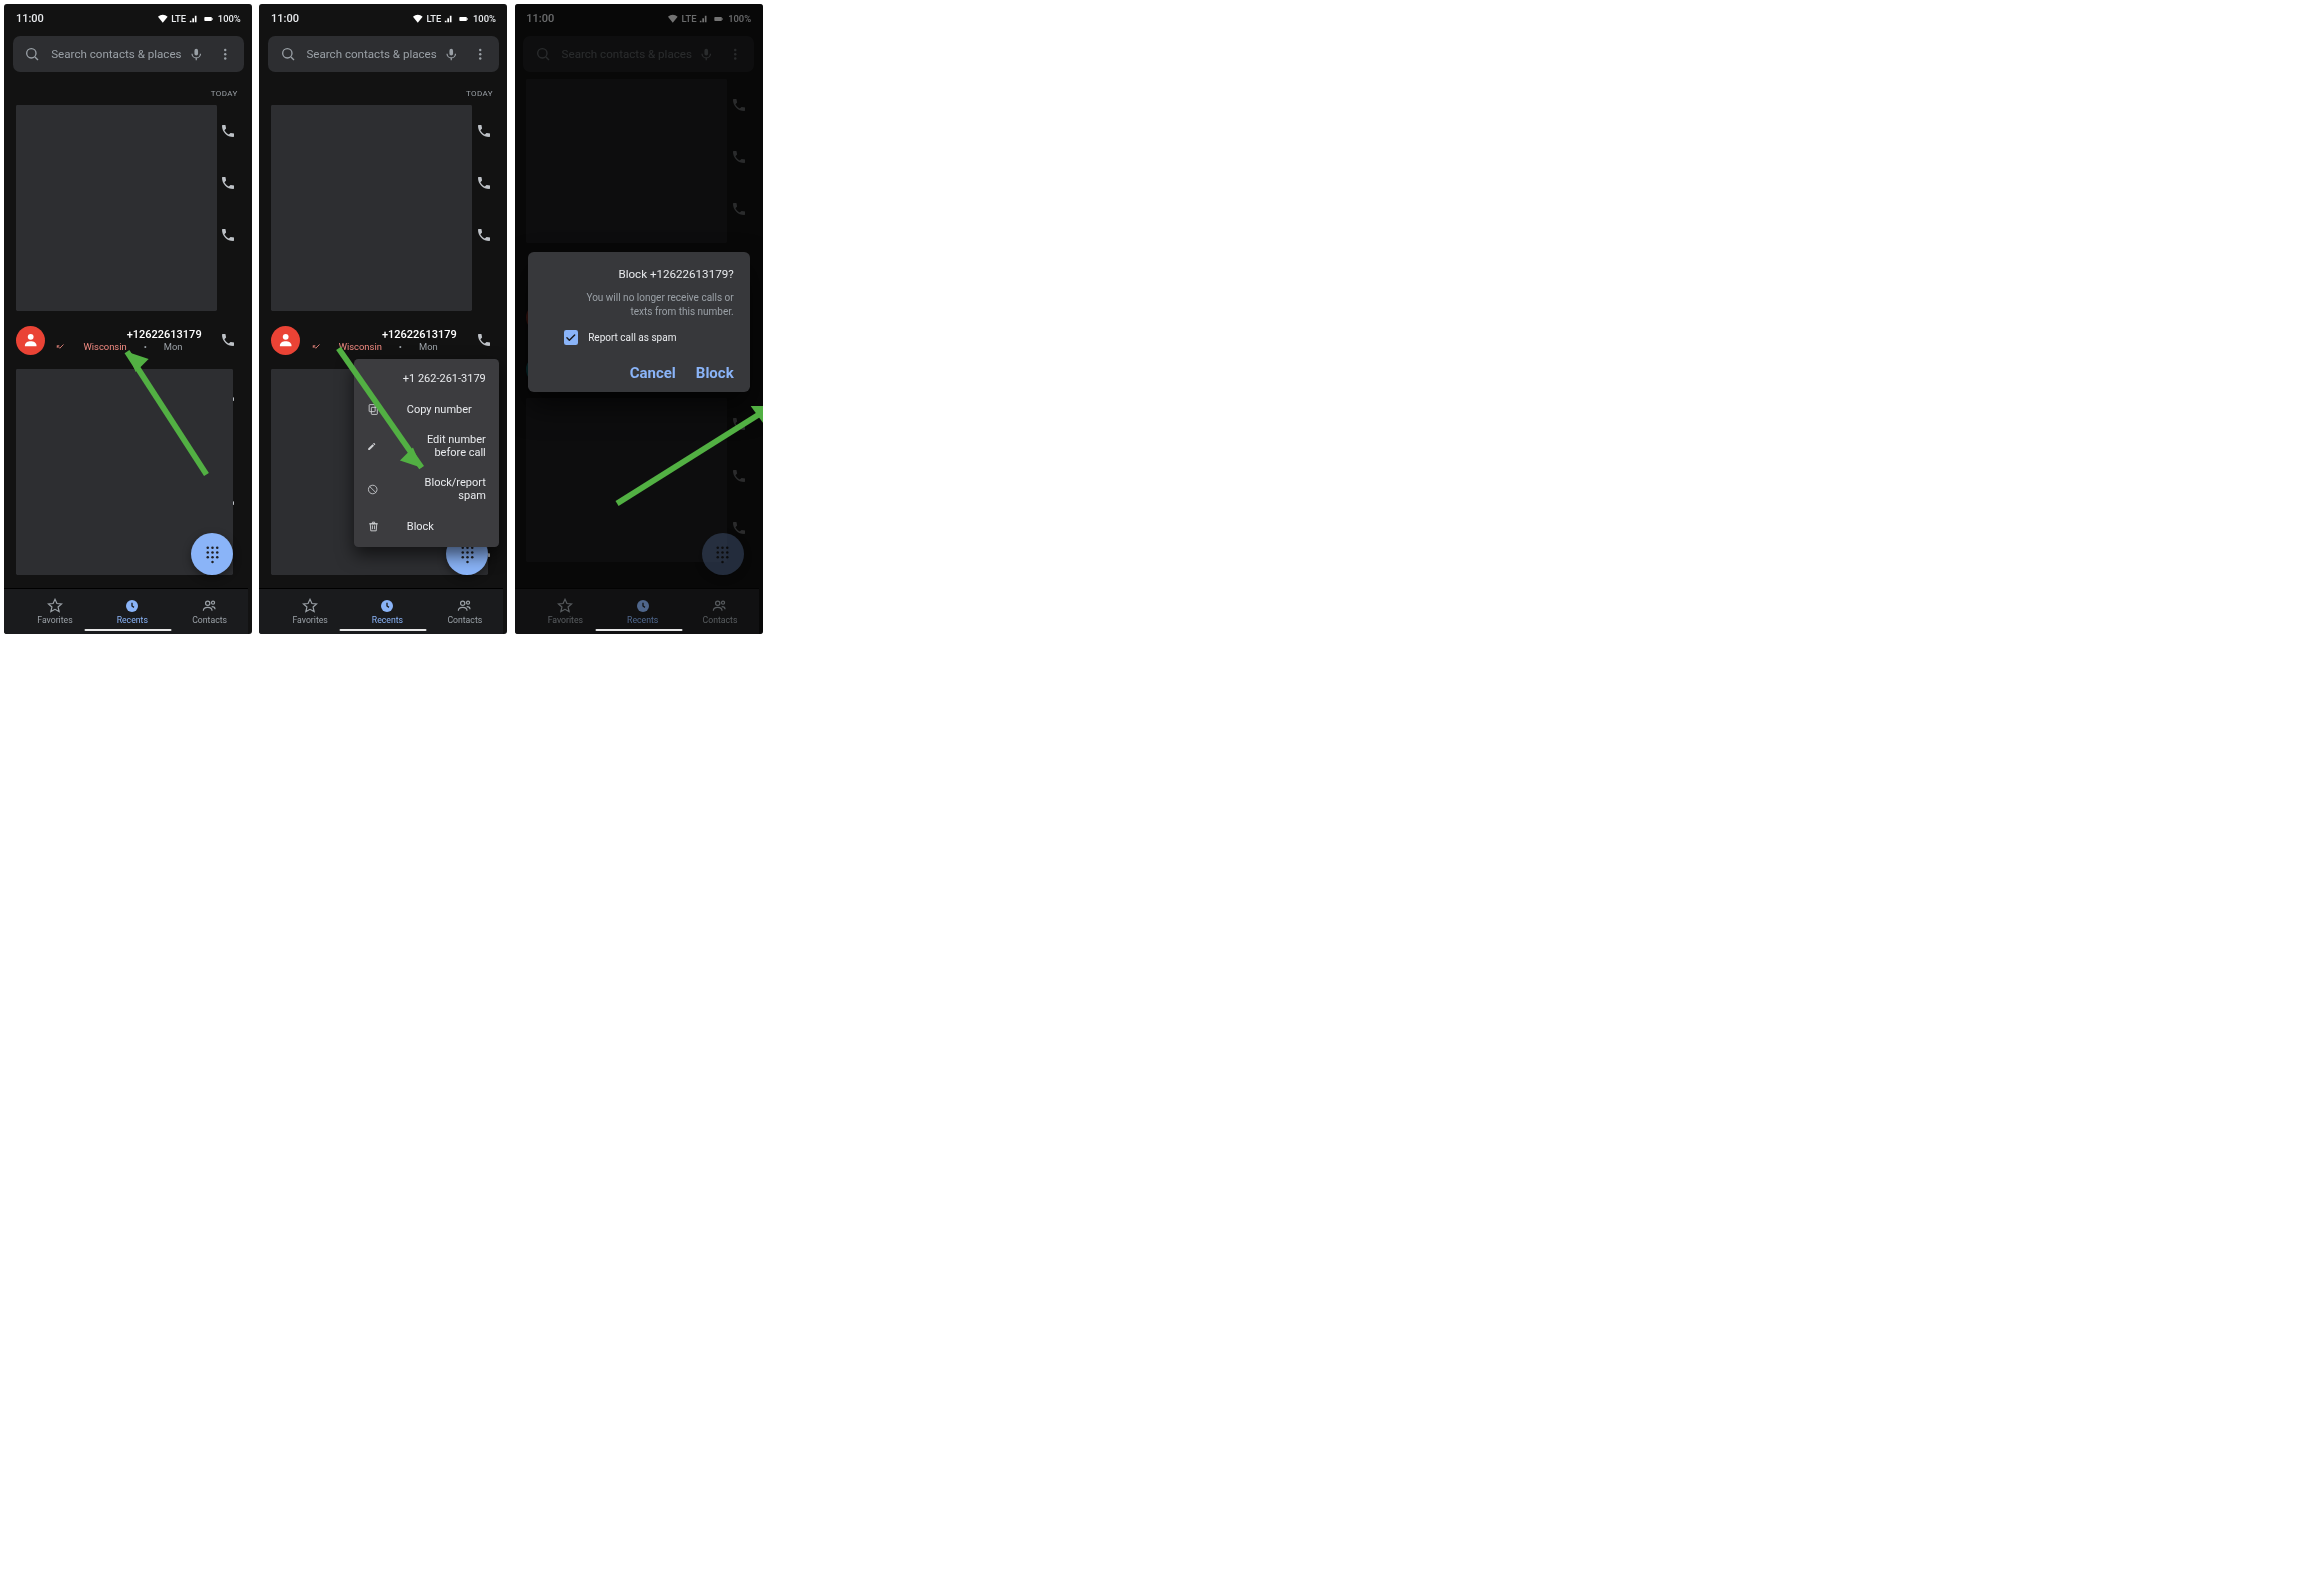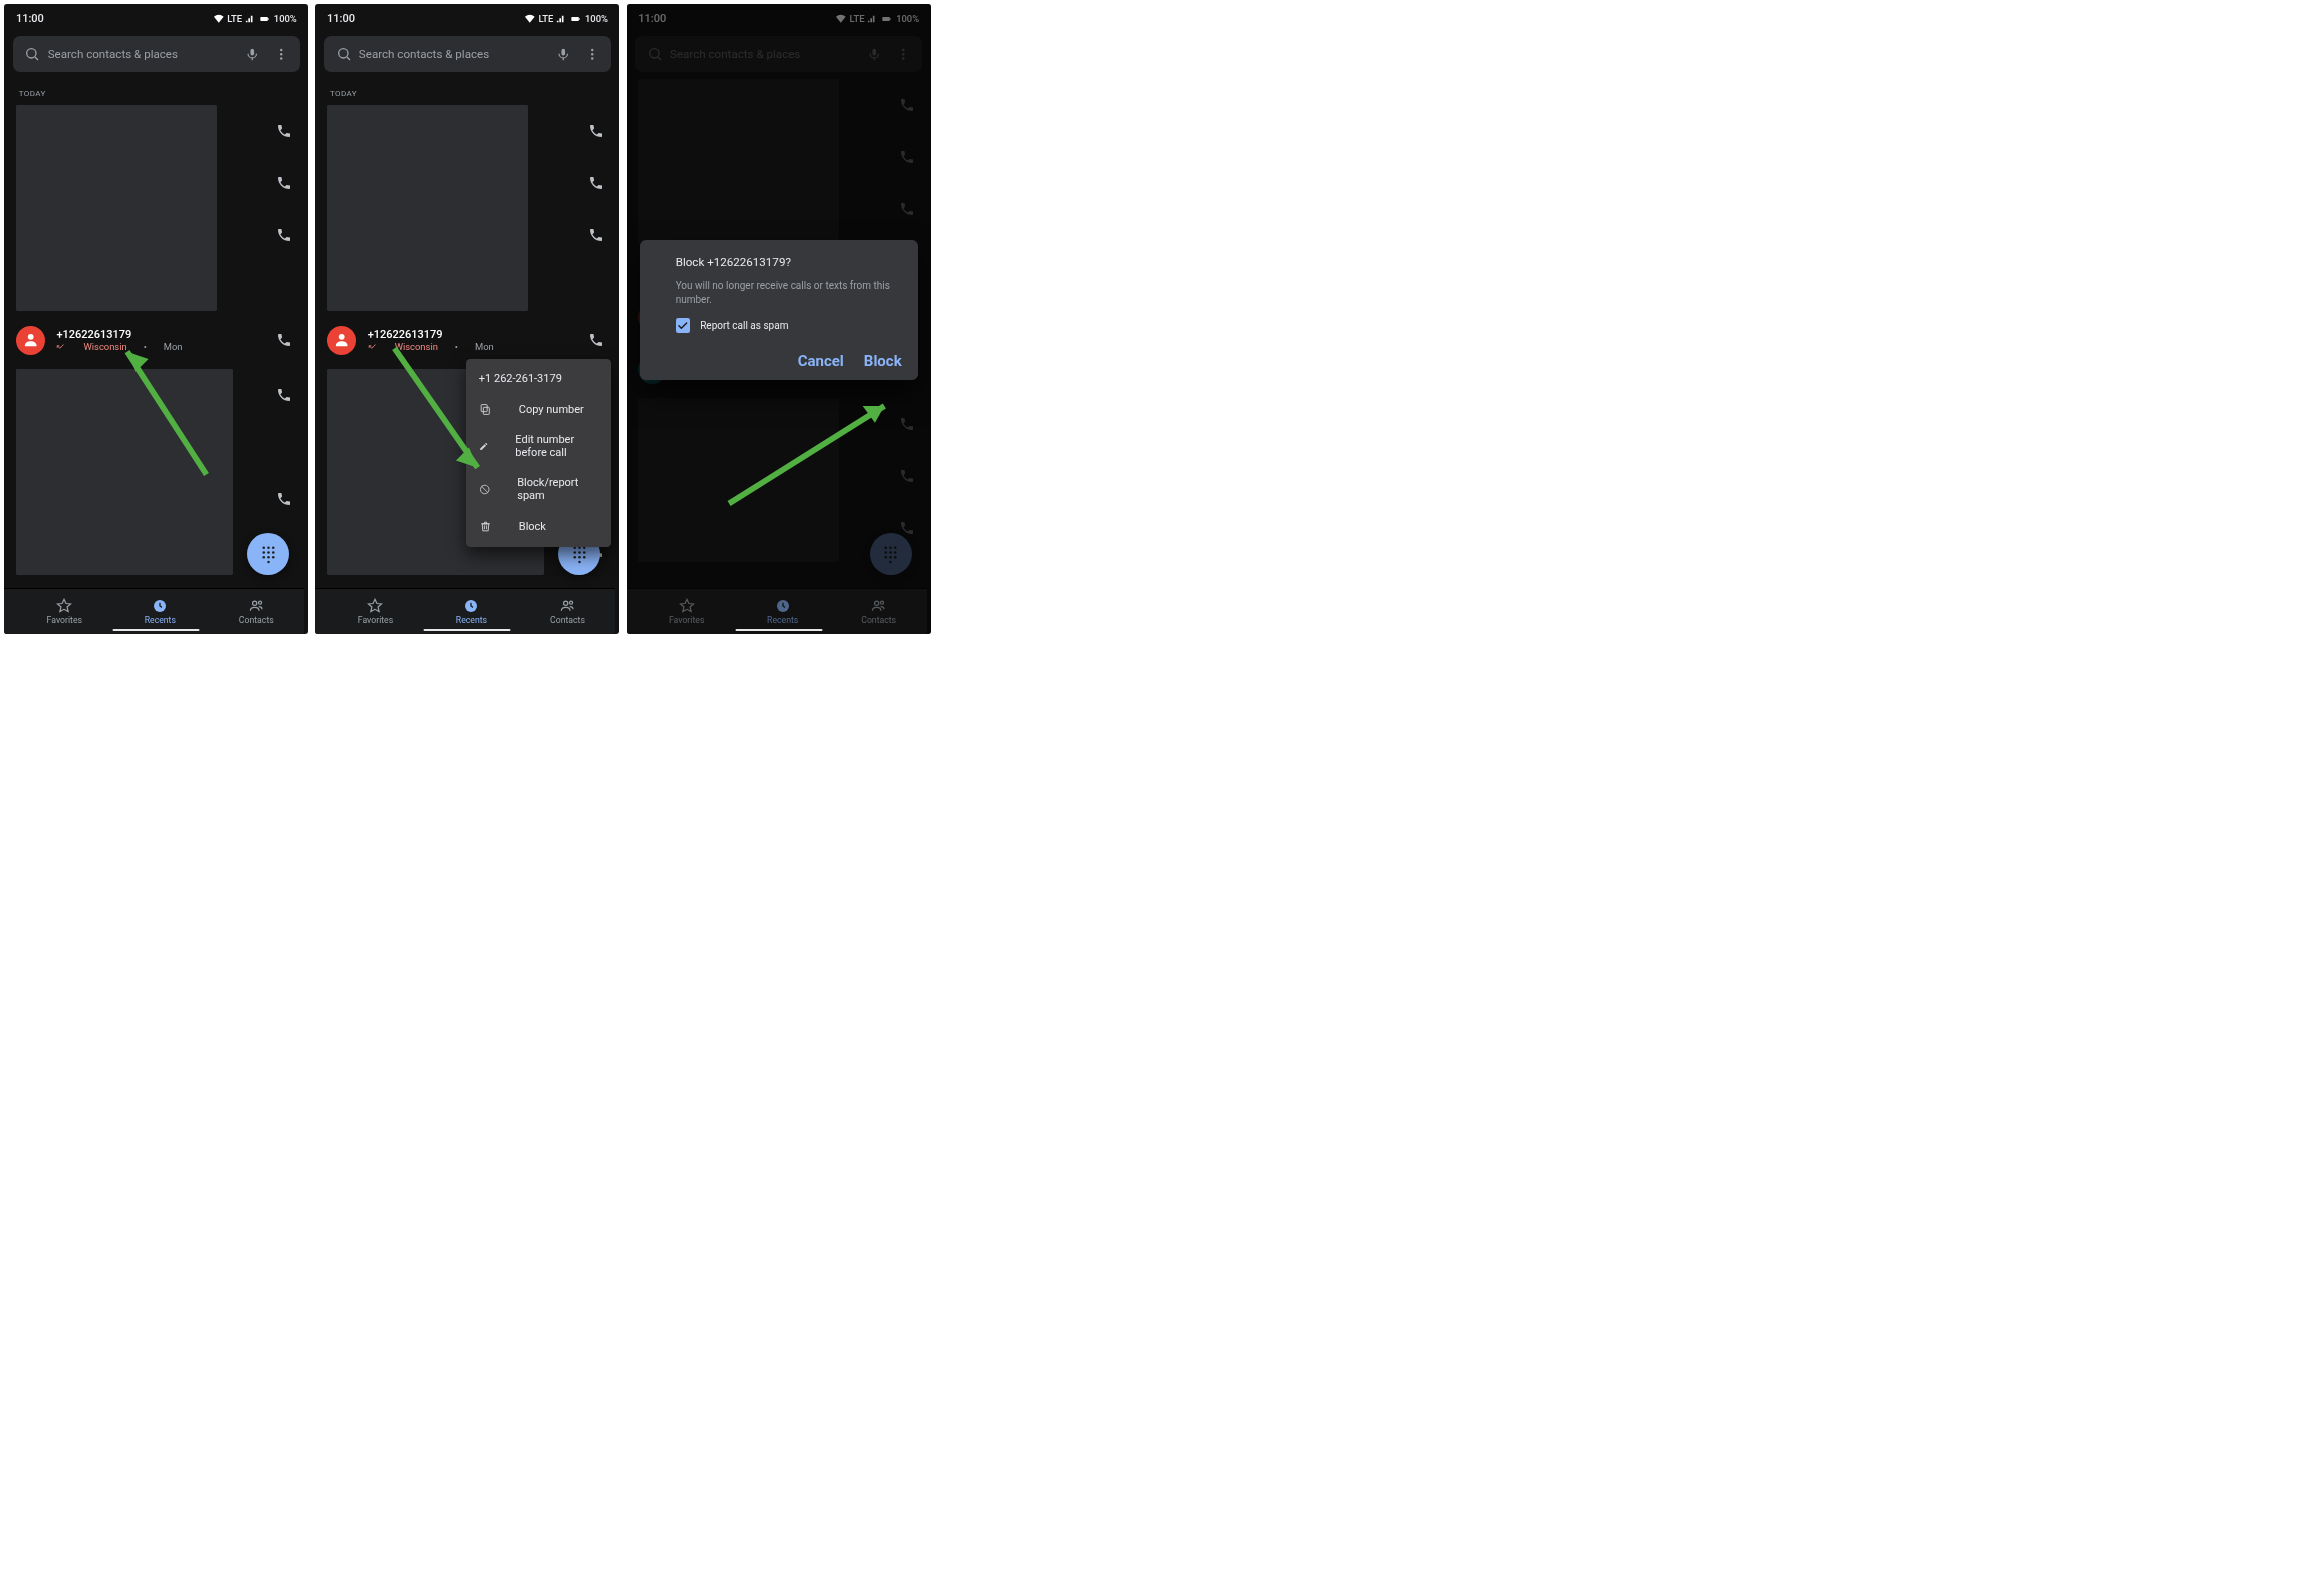--- a/index.html
+++ b/index.html
@@ -18,28 +18,29 @@
   html,body{margin:0;padding:0;}
   body{
     background:#fff;
     font-family:-apple-system,BlinkMacSystemFont,"Segoe UI",Roboto,Arial,sans-serif;
     display:flex;
     gap:7.2px;
     padding:4.3px;
     box-sizing:border-box;
   }
   .phone{
-    width:304px;
+    width:248px;
     height:630px;
     background:var(--bg);
     border-radius:2.9px;
     overflow:hidden;
     position:relative;
     color:var(--text);
     flex:0 0 auto;
+    text-align:right;
   }
   
   .statusbar{
     display:flex;align-items:center;justify-content:space-between;
     height:20px;padding:4.3px 11.6px 0;font-size:11px;font-weight:500;
   }
   .status-icons{display:flex;align-items:center;gap:2.9px;font-size:9.4px;}
   .status-icons svg{fill:#fff;}
   
   .searchbar{
@@ -629,21 +630,21 @@
   </div>
 
   <div class="fab" style="opacity:.5">
     <svg width="19" height="22" viewBox="0 0 24 26" fill="#202124">
         <use href="#i-dialpad"></use>
       </svg>
   </div>
 
   <div class="scrim"></div>
 
-  <div class="dialog" style="top:236px;padding-left:36px;">
+  <div class="dialog" style="top:248px;padding-left:36px;">
     <div class="dlg-title">Block +12622613179?</div>
     <div class="dlg-body">You will no longer receive calls or texts from this number.</div>
     <div class="chk-row">
       <span class="chkbox">
           <svg width="11.6" height="11.6" viewBox="0 0 24 24">
             <use href="#i-check"></use>
           </svg>
         </span>
       <span>Report call as spam</span>
     </div>

